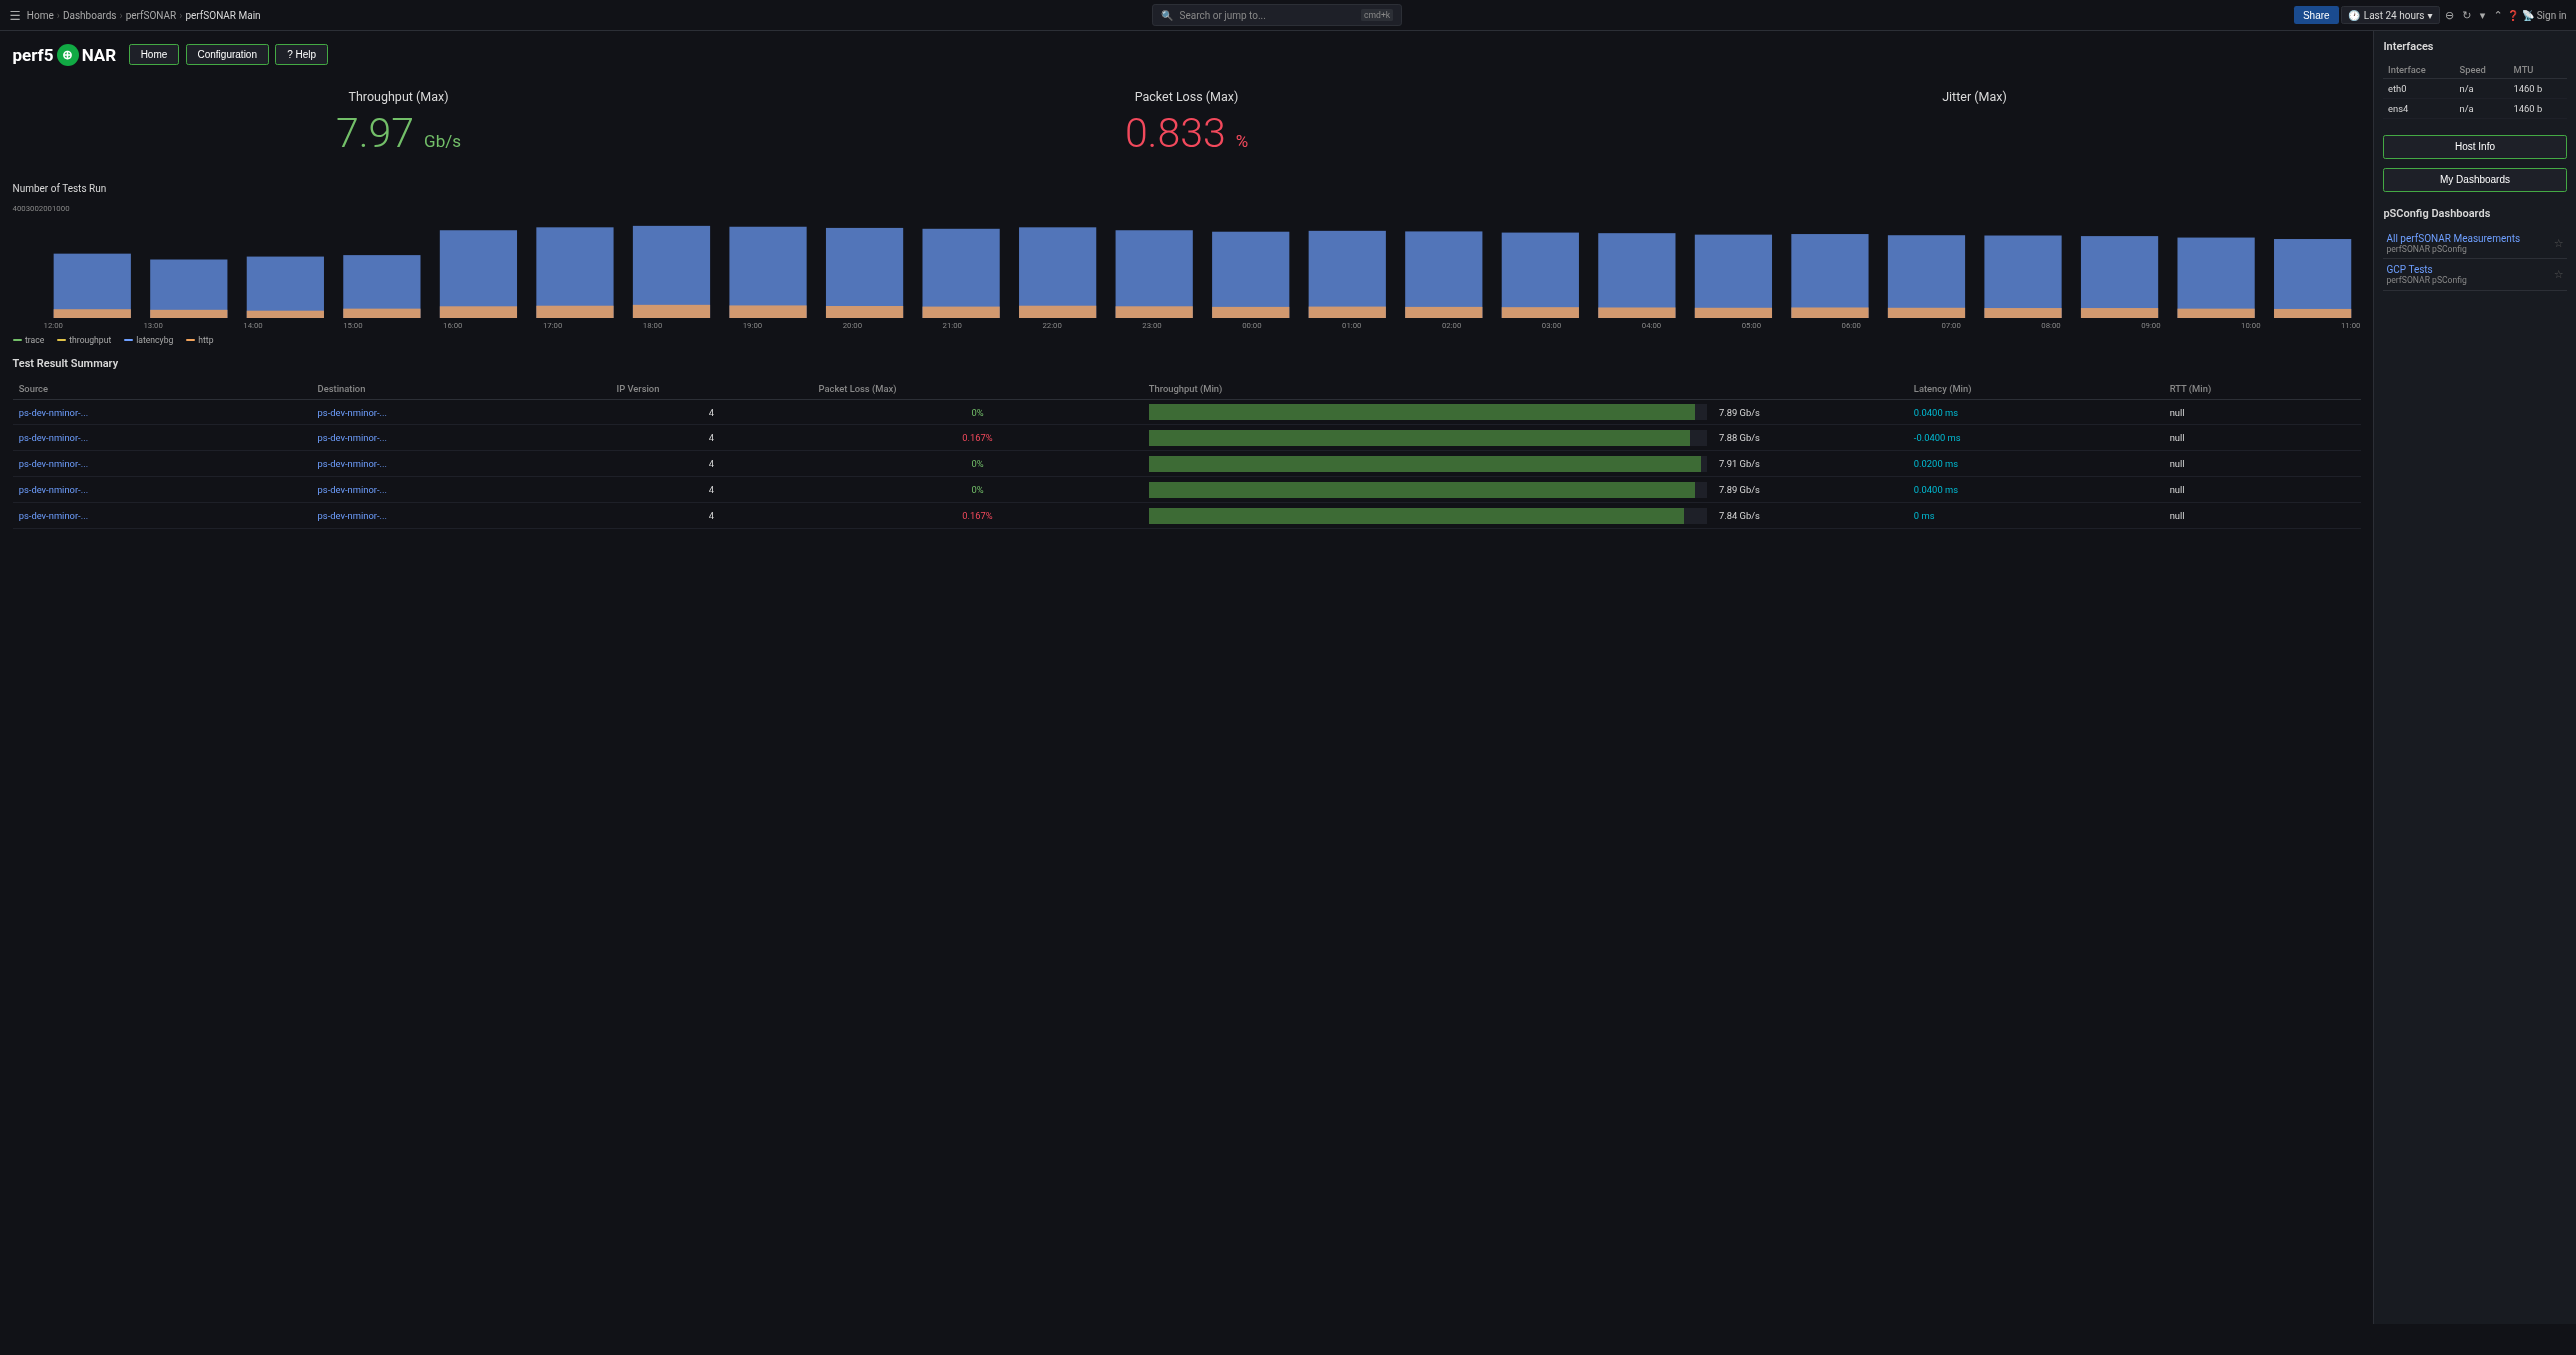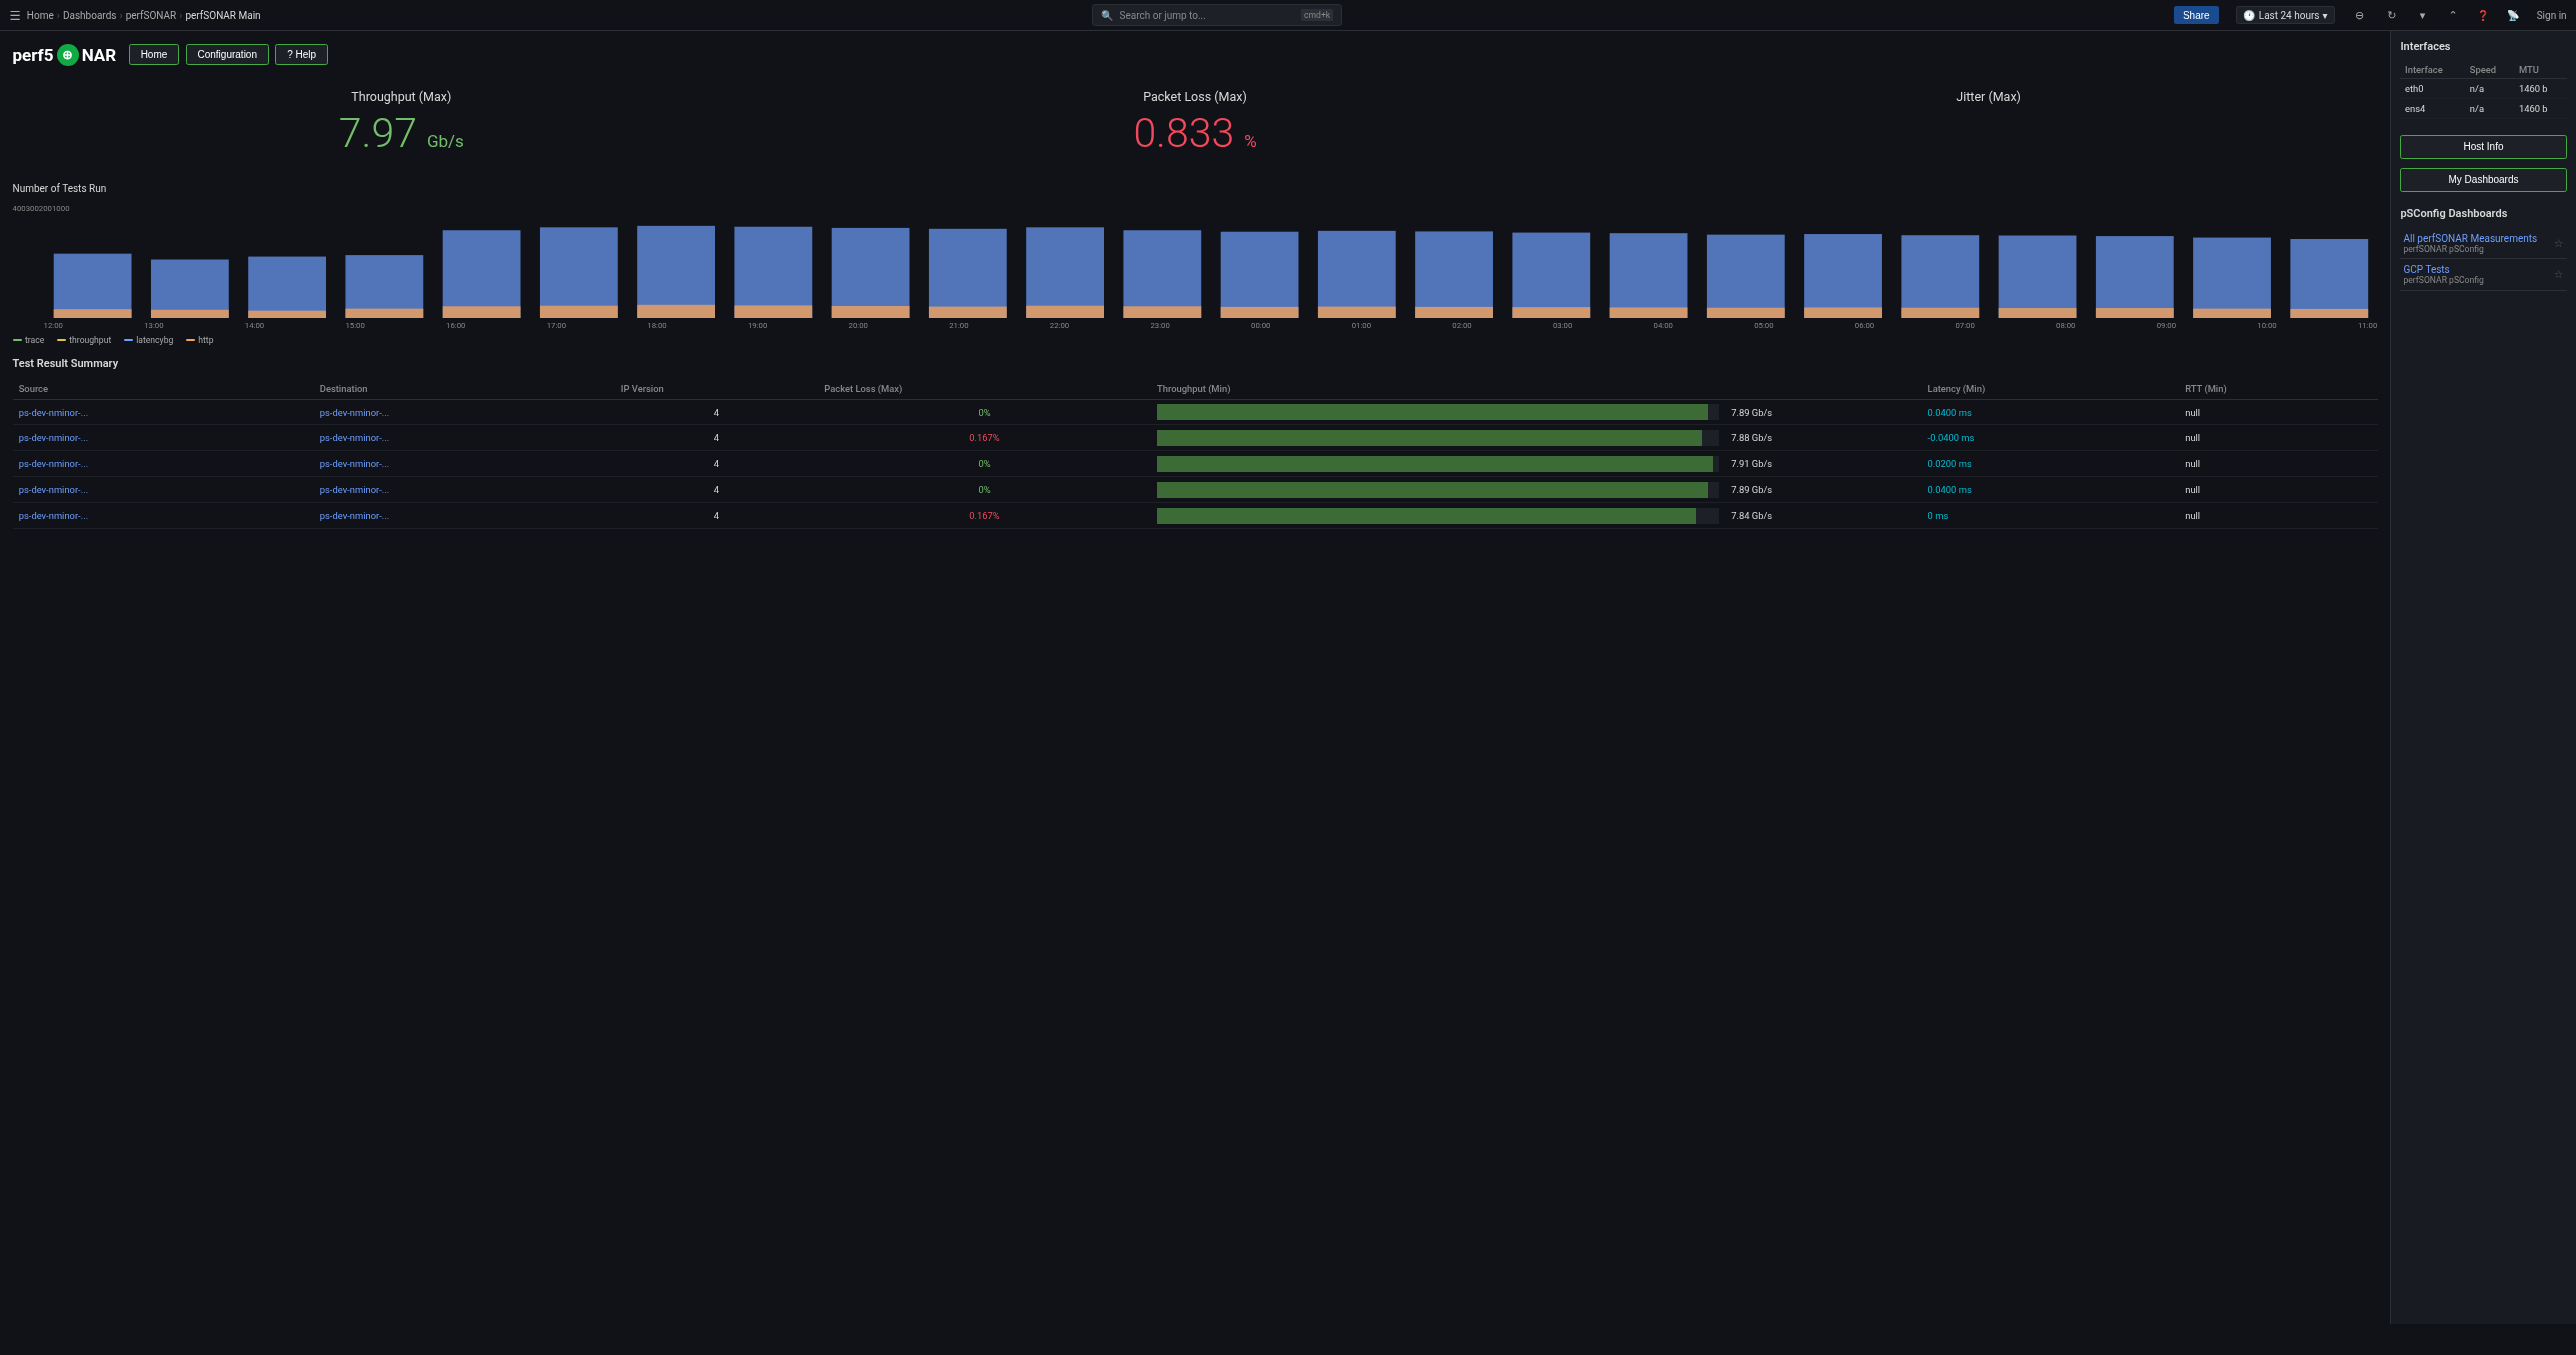--- a/index.html
+++ b/index.html
@@ -61,21 +61,21 @@
       gap: 6.2px;
       width: 250px;
       height: 22px;
       color: #888;
       font-size: 10px;
     }
 
     .topbar-right {
       display: flex;
       align-items: center;
-      gap: 17px;
+      gap: 2px;
     }
     .btn-share {
       background: #1a4b8f;
       color: #fff;
       border: none;
       padding: 3.1px 9.4px;
       border-radius: 2.3px;
       cursor: pointer;
       font-size: 10px;
     }
@@ -246,21 +246,21 @@
     }
     .throughput-bar-fill {
       background: #3d6b35;
       height: 100%;
       position: absolute;
       left: 0; top: 0;
     }
 
     
     .right-sidebar {
-      width: 186px;
+      width: 203px;
       background: #181b21;
       border-left: 0.8px solid #2c2f36;
       overflow-y: auto;
       padding: 9.4px;
       flex-shrink: 0;
     }
     .sidebar-section { margin-bottom: 15.6px; }
     .sidebar-section-title {
       font-size: 11px;
       color: #d9d9d9;

